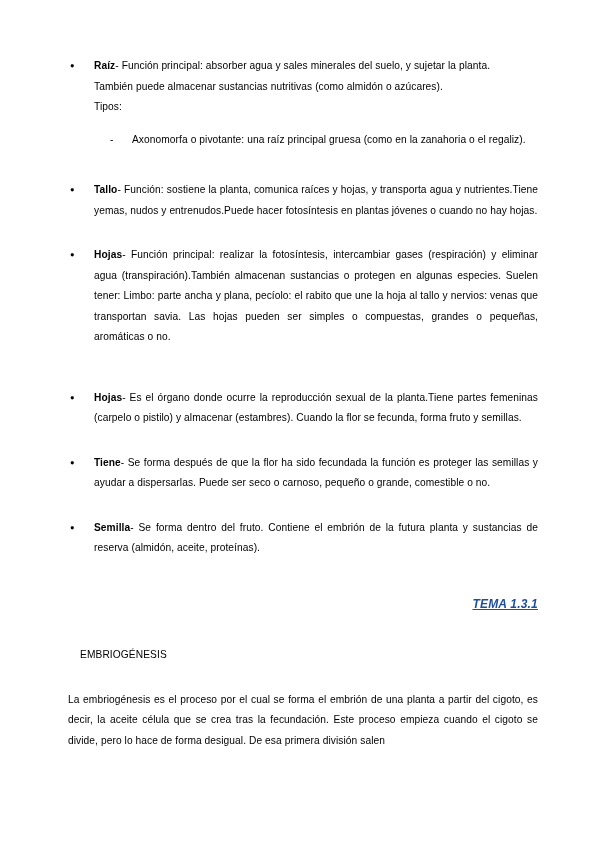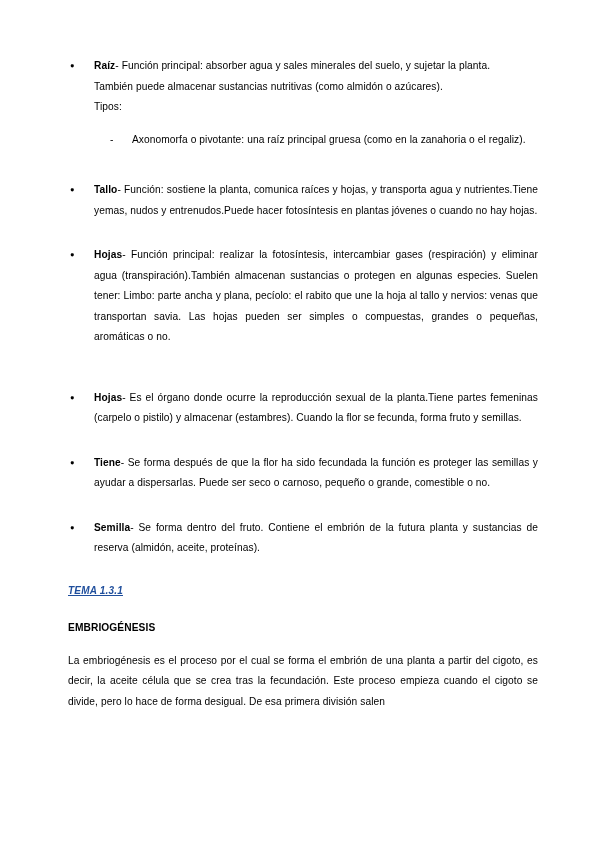--- a/index.html
+++ b/index.html
@@ -39,21 +39,21 @@
   li.bullet-item::before {
     content: "\25CF";
     position: absolute;
     left: 2px;
     top: 0px;
     font-size: 7.5px;
     line-height: 20px;
     color: #000;
   }
   li.bullet-item:last-child {
-    margin-bottom: 0;
+    margin-bottom: 12px;
   }
   .para {
     font-size: 10.2px;
     line-height: 20.5px;
     text-align: justify;
     margin: 0;
     letter-spacing: 0.08px;
   }
   .term {
     font-weight: bold;
@@ -71,33 +71,34 @@
   .dash-item::before {
     content: "-";
     position: absolute;
     left: 4px;
     top: 0;
     font-size: 10.2px;
     line-height: 20.5px;
   }
   .block-gap-sm { height: 6px; }
   .section-heading {
-    font-size: 10px;
+    font-size: 12px;
     font-weight: bold;
     font-style: italic;
     color: #1f4e9c;
     text-decoration: underline;
     letter-spacing: 0.2px;
     margin: 0;
+    text-align: right;
   }
   .subsection-heading {
     font-size: 10.2px;
-    font-weight: bold;
+    font-weight: normal;
     letter-spacing: 0.1px;
-    margin: 0;
+    margin: 12px;
   }
   .gap-22 { height: 22px; }
   .gap-26 { height: 26px; }
   .gap-18 { height: 18px; }
   .gap-12 { height: 12px; }
 </style>
 </head>
 <body>
 
 <div class="page">

